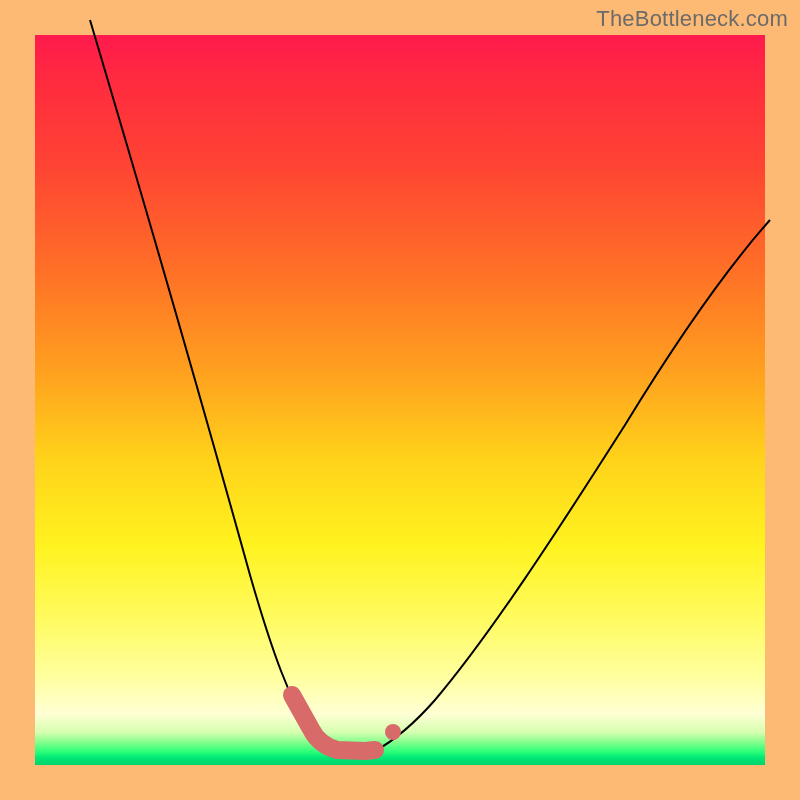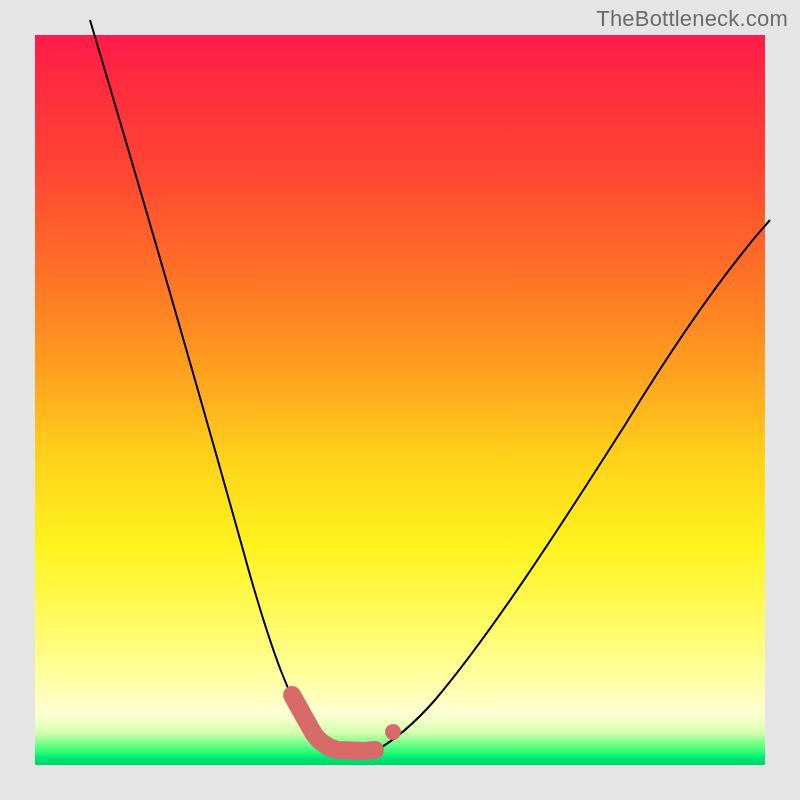--- a/index.html
+++ b/index.html
@@ -10,21 +10,21 @@
     background: #000;
     overflow: hidden;
     font-family: Arial, Helvetica, sans-serif;
   }
   .frame {
     position: absolute;
     left: 0;
     top: 0;
     width: 800px;
     height: 800px;
-    background: #e5e5e5;
+    background: #fdba74;
   }
   .plot-area {
     position: absolute;
     left: 35px;
     top: 35px;
     width: 730px;
     height: 730px;
     
     background: linear-gradient(
       to bottom,

